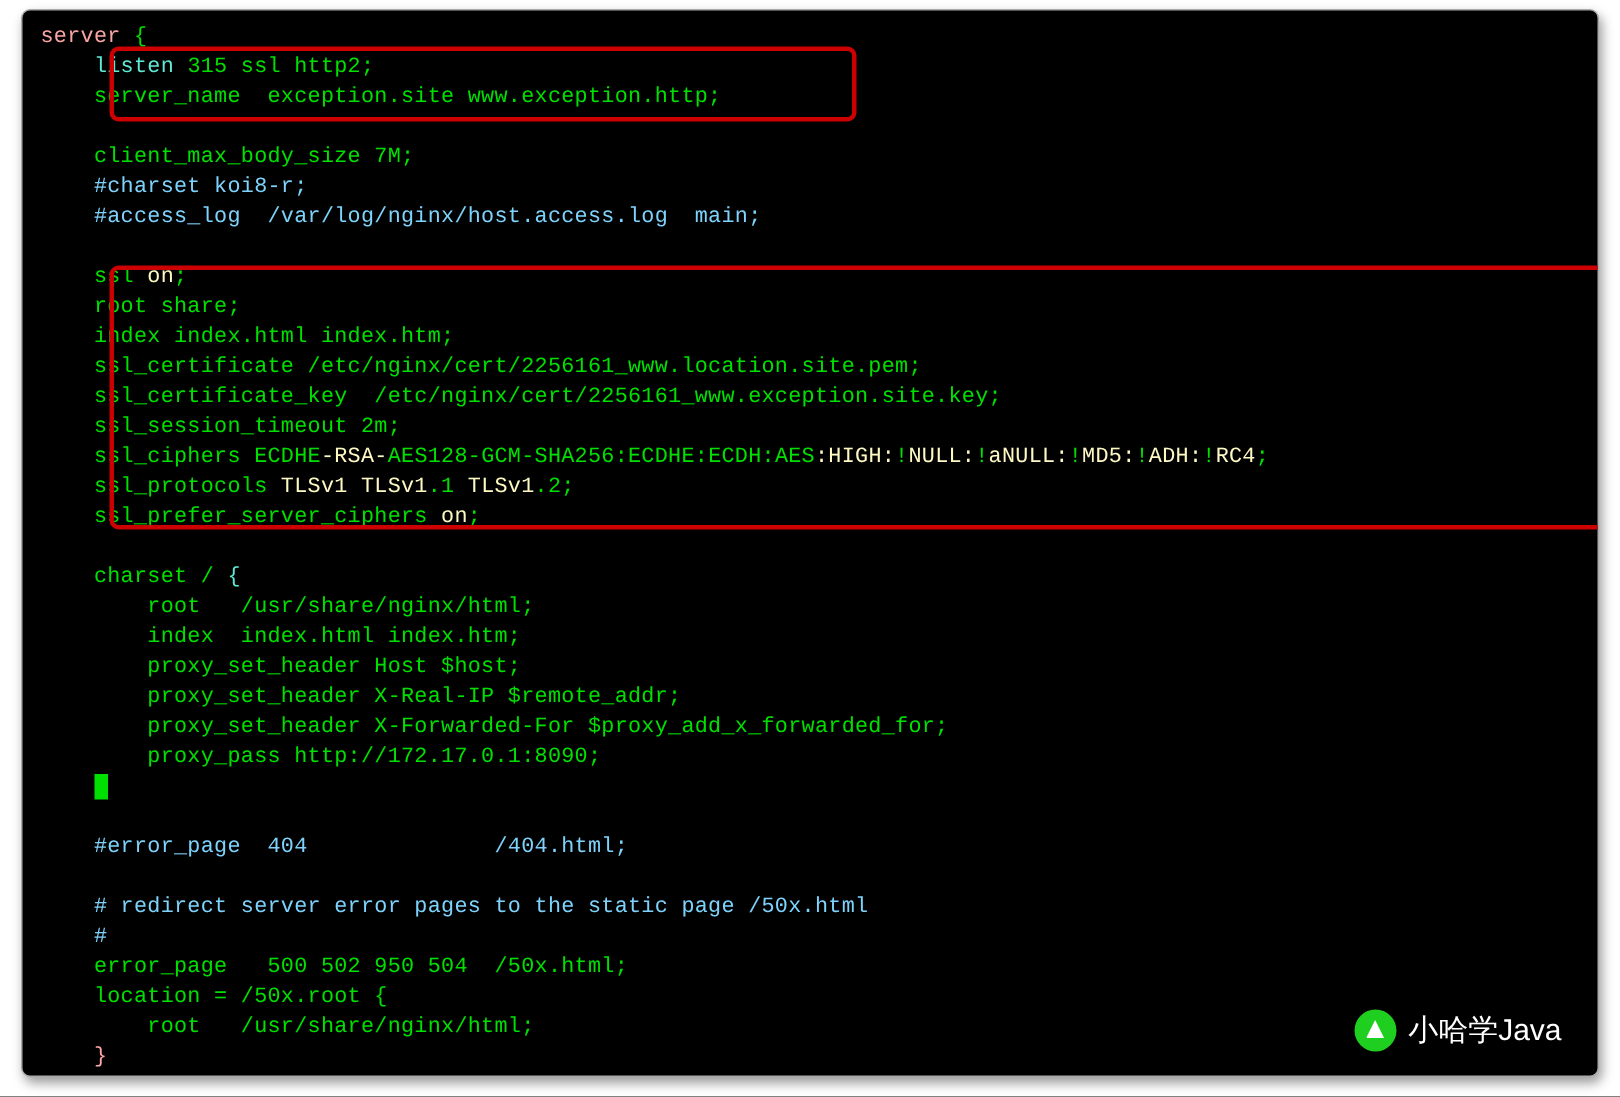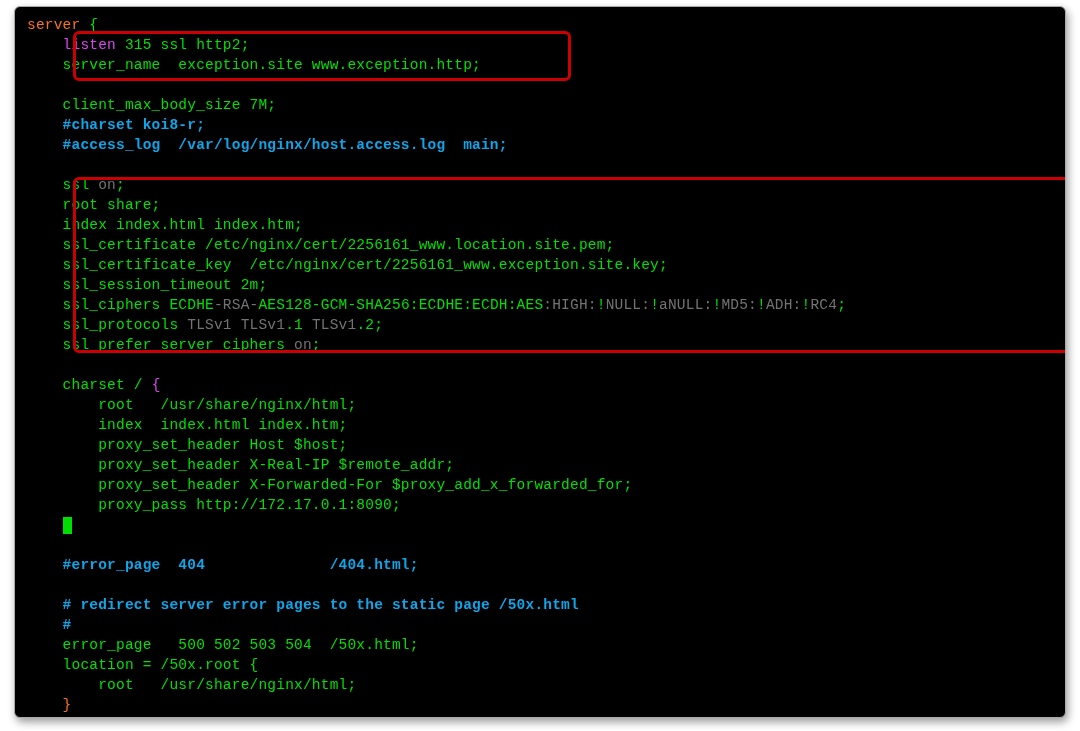--- a/index.html
+++ b/index.html
@@ -30,24 +30,24 @@
       left: 12px;
       top: 8px;
       white-space: pre;
       color: #00e000;
       font-family: Menlo, Monaco, 'Courier New', monospace;
       font-size: 14.5px;
       line-height: 20px;
       letter-spacing: 0.2px;
     }
     .g  { color: #00e000; } 
-    .c  { color: #d946ef; } 
-    .r  { color: #737373; margin-top: 16px; } 
-    .b  { color: #0ea5e9; font-weight: bold; } 
-    .y  { color: #f97316; } 
+    .c  { color: #5eead4; } 
+    .r  { color: #fef9c3; margin-top: 16px; } 
+    .b  { color: #7dd3fc; } 
+    .y  { color: #fca5a5; } 
 
     .highlight {
       position: absolute;
       border: 3px solid #cc0000;
       border-radius: 6px;
       pointer-events: none;
     }
     .hl-1 { left: 58px; top: 24px; width: 498px; height: 50px; }
     .hl-2 { left: 58px; top: 170px; width: 1000px; height: 176px; }
 
@@ -115,21 +115,25 @@
 <span class="g">        proxy_set_header Host $host;</span>
 <span class="g">        proxy_set_header X-Real-IP $remote_addr;</span>
 <span class="g">        proxy_set_header X-Forwarded-For $proxy_add_x_forwarded_for;</span>
 <span class="g">        proxy_pass http://172.17.0.1:8090;</span>
     <span class="cursor"></span>
 
 <span class="b">    #error_page  404              /404.html;</span>
 
 <span class="b">    # redirect server error pages to the static page /50x.html</span>
 <span class="b">    #</span>
-<span class="g">    error_page   500 502 503 504  /50x.html;</span>
+<span class="g">    error_page   500 502 950 504  /50x.html;</span>
 <span class="g">    location = /50x.root {</span>
 <span class="g">        root   /usr/share/nginx/html;</span>
 <span class="g">    </span><span class="y">}</span></pre>
 
   <div class="highlight hl-1"></div>
   <div class="highlight hl-2"></div>
 
+  <div class="watermark">
+    <span class="wm-icon"></span>
+    <span>小哈学Java</span>
+  </div>
 </div>
 
 </body></html>

